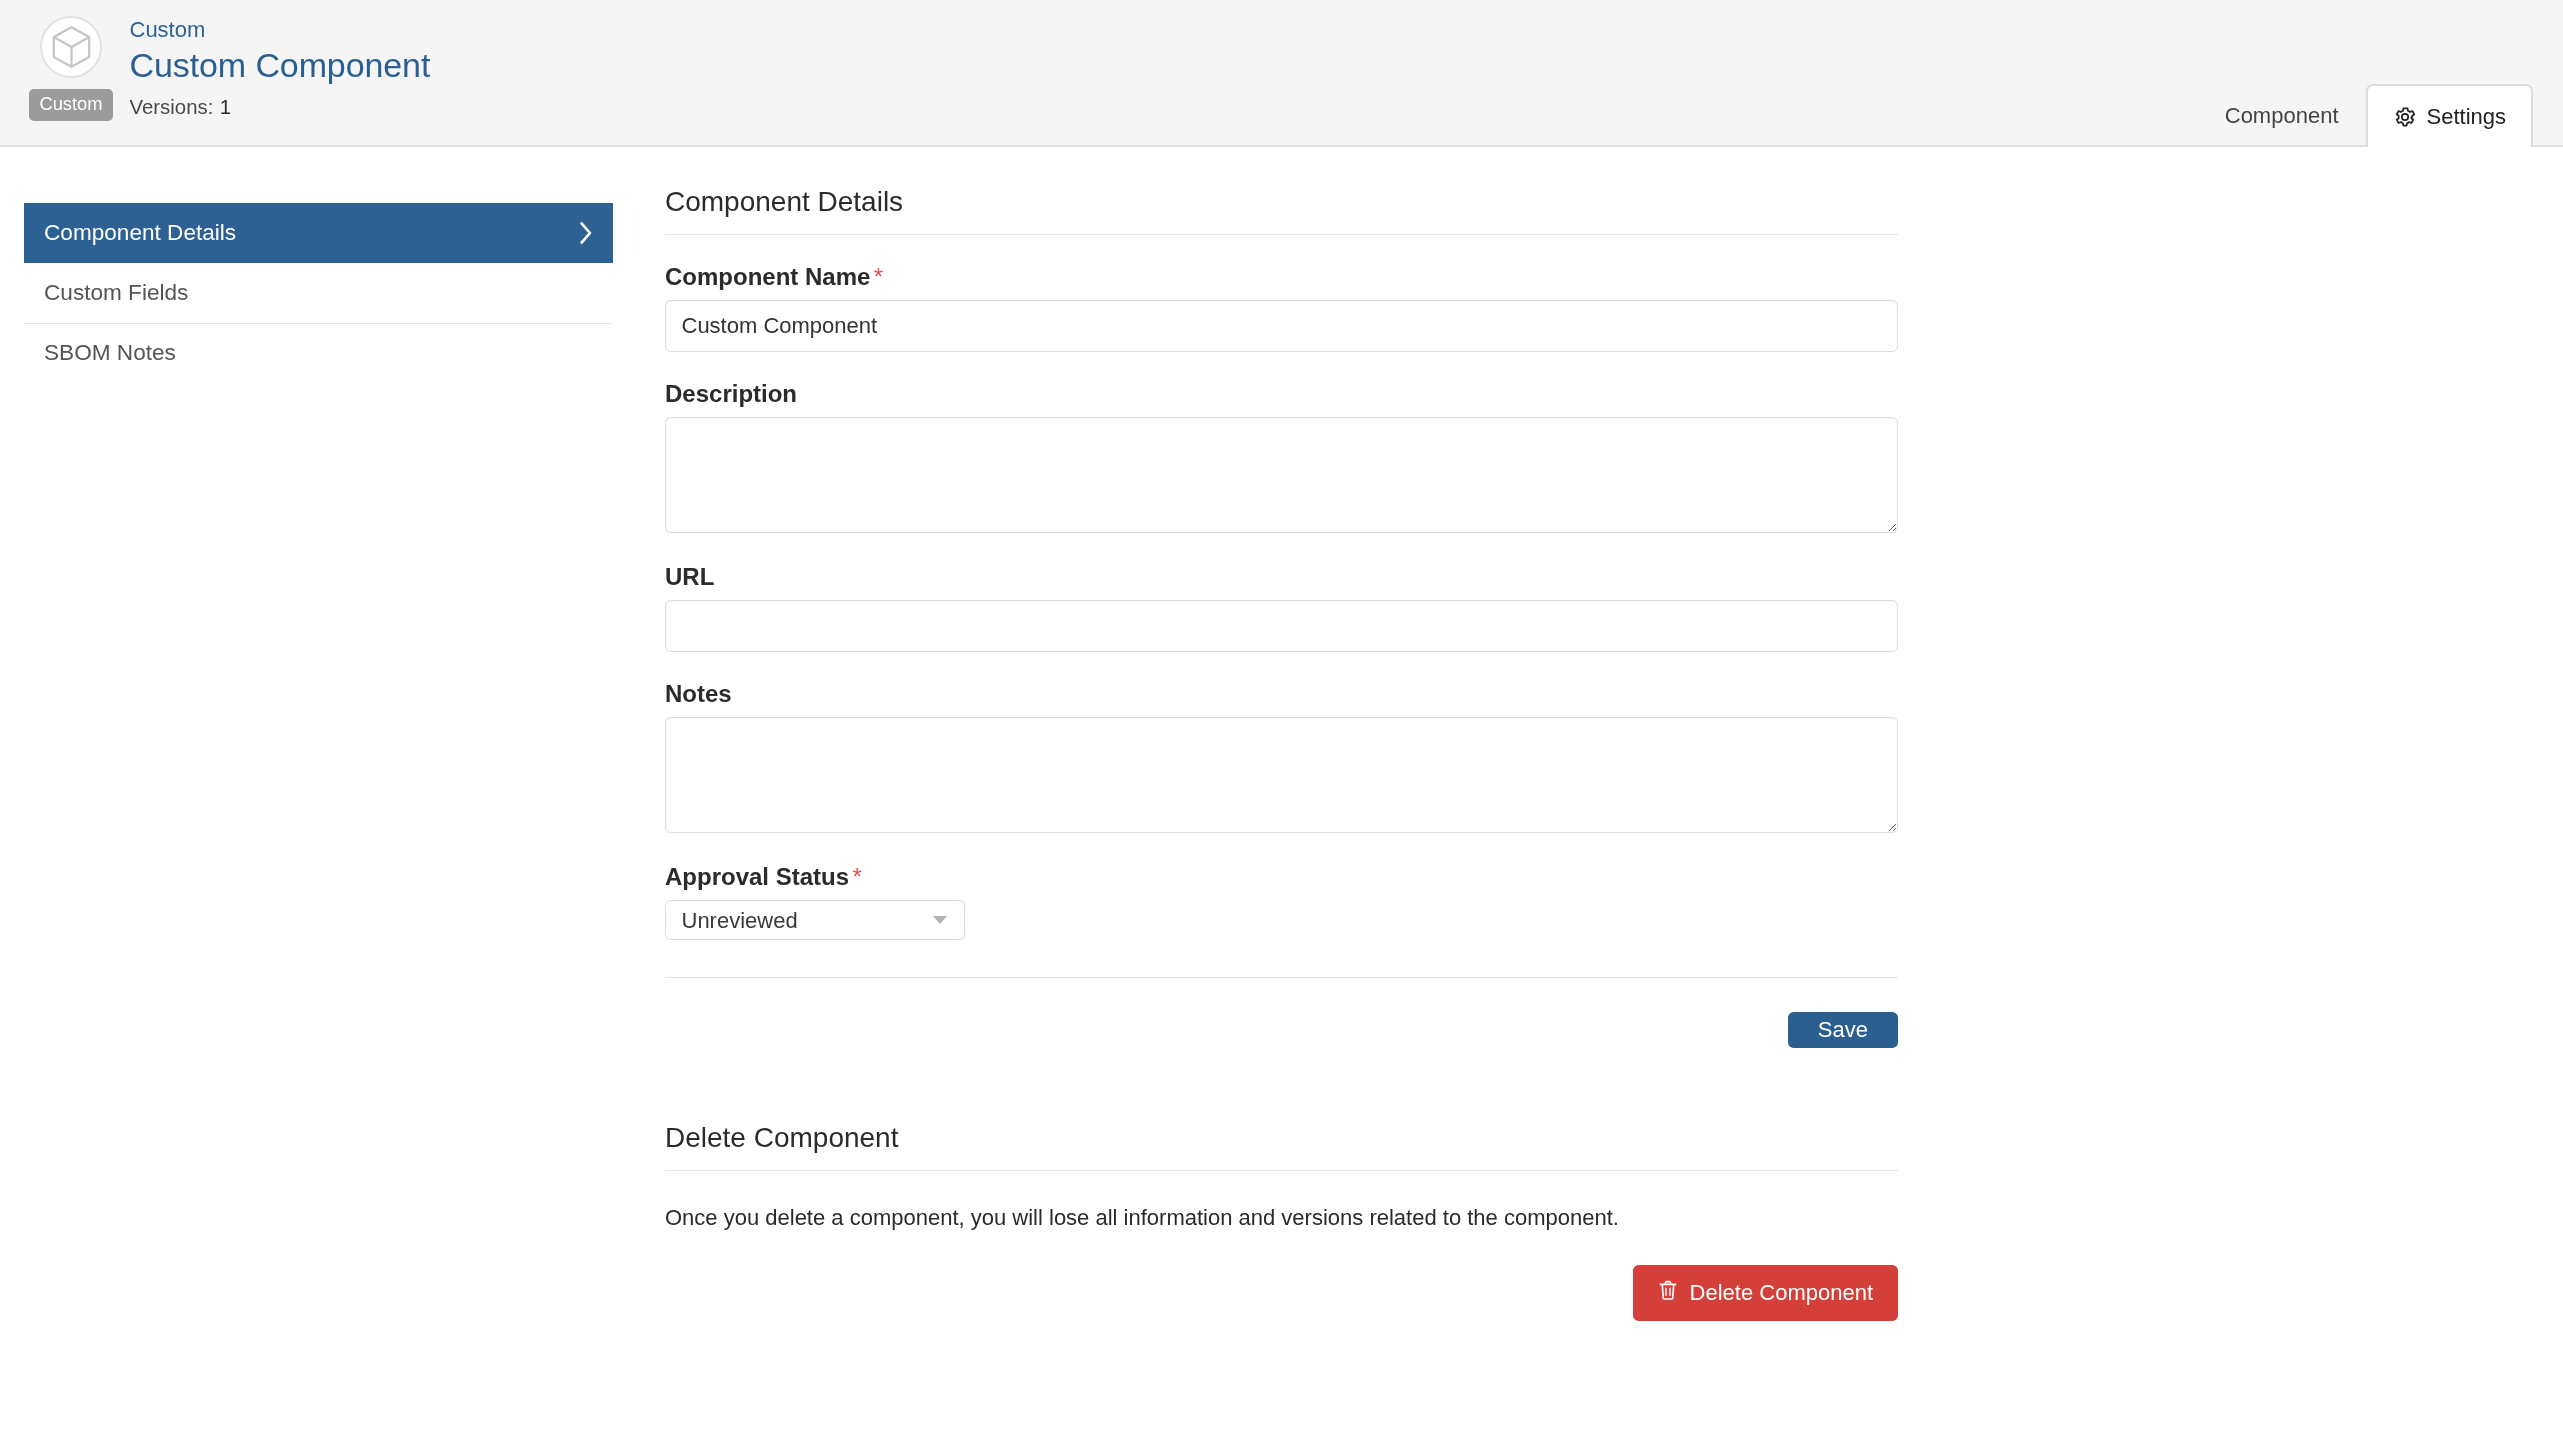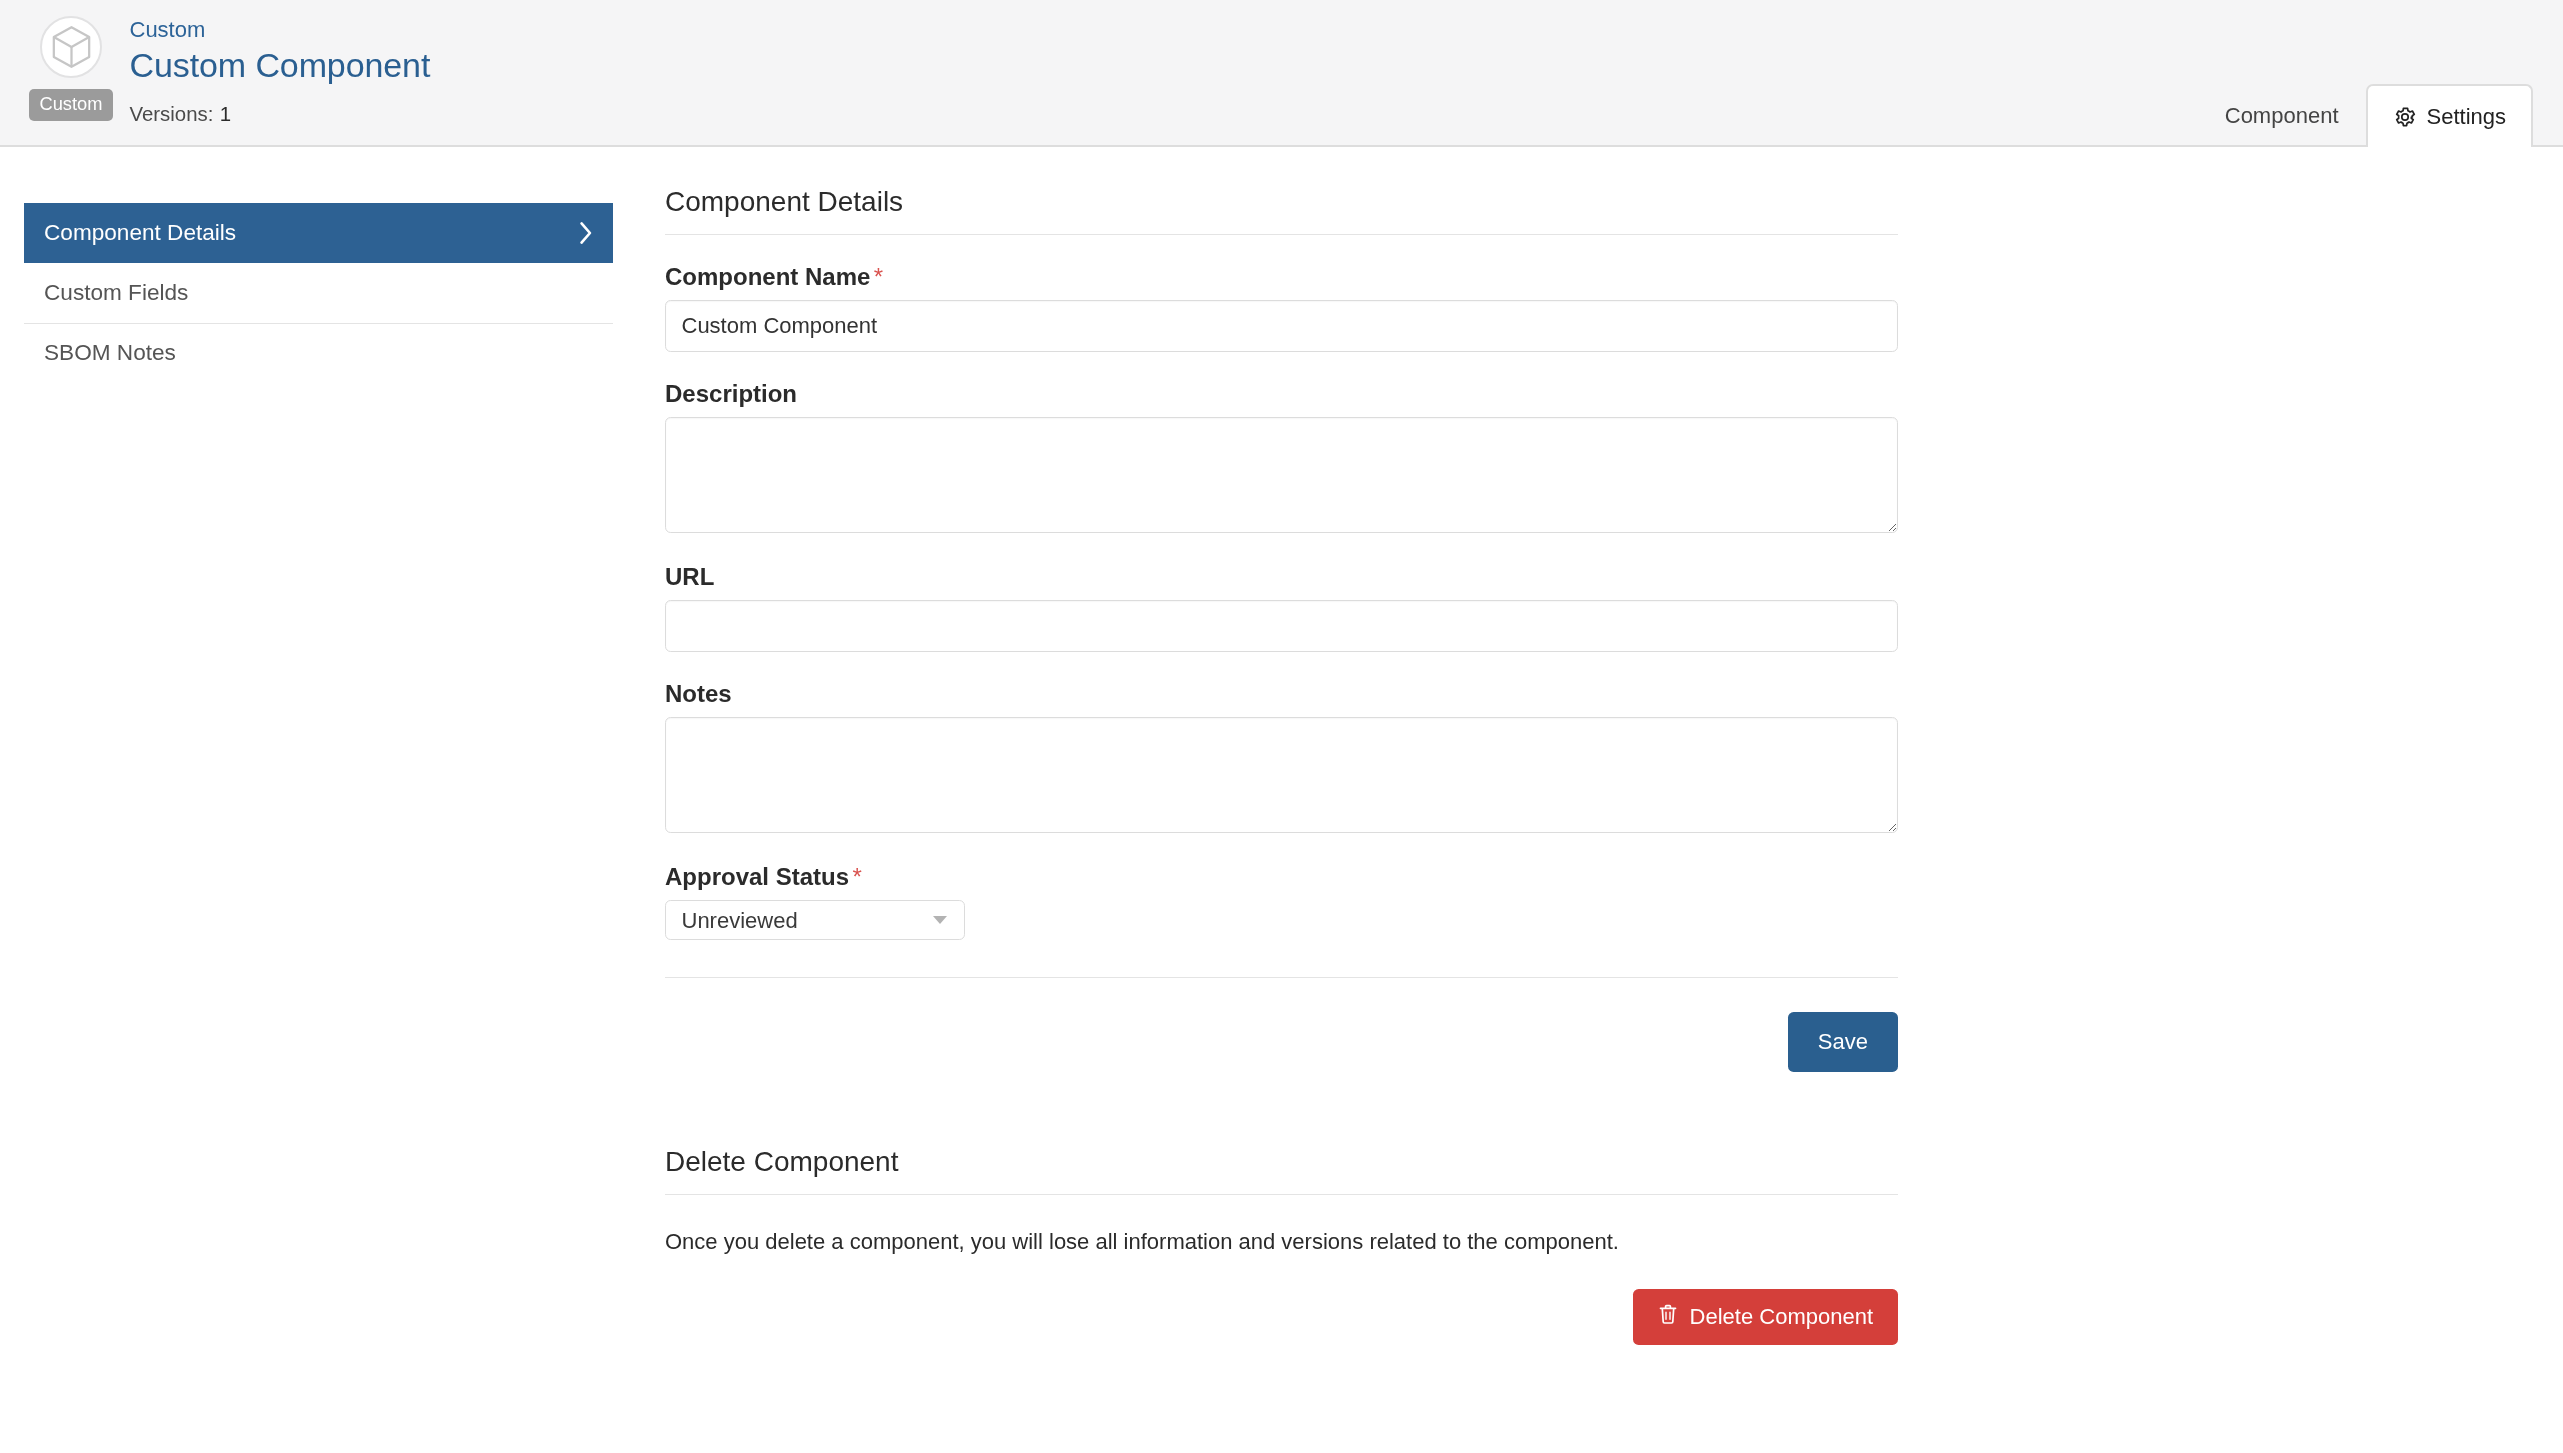--- a/index.html
+++ b/index.html
@@ -74,21 +74,21 @@
     cursor: pointer;
   }
   .page-title {
     font-size: 34px;
     color: #2a5f91;
     line-height: 1.2;
     font-weight: 400;
     letter-spacing: -0.1px;
   }
   .versions {
-    margin-top: 17px;
+    margin-top: 10px;
     font-size: 20.4px;
     color: #4a4a4a;
   }
   .versions .vnum { margin-left: 6.3px; color: #2b2b2b; }
 
   
   .tabs {
     position: absolute;
     right: 30px;
     bottom: 0;
@@ -253,21 +253,21 @@
     border-radius: 5.6px;
     cursor: pointer;
     color: #ffffff;
     display: inline-flex;
     align-items: center;
     gap: 11.3px;
   }
   .btn-primary {
     background: #2a5f8f;
     padding: 0 30px;
-    height: 60px;
+    height: 36px;
   }
   .btn-danger {
     background: #d43f3a;
     padding: 0 25px;
     height: 56px;
   }
 
   .delete-section { margin-top: 74px; }
   .delete-text {
     font-size: 22px;

